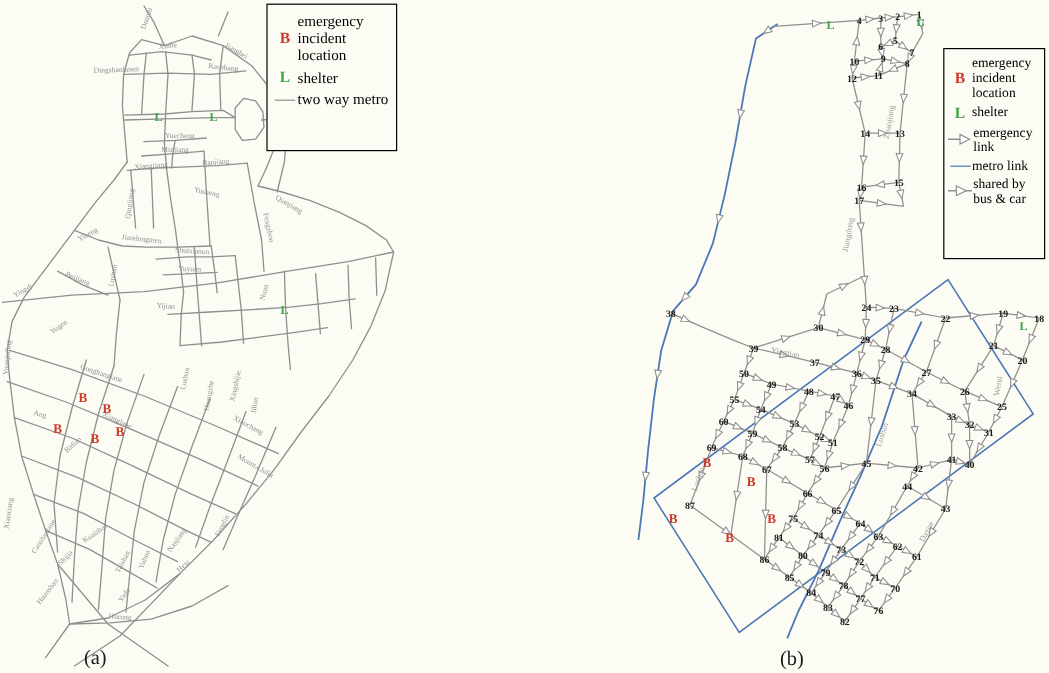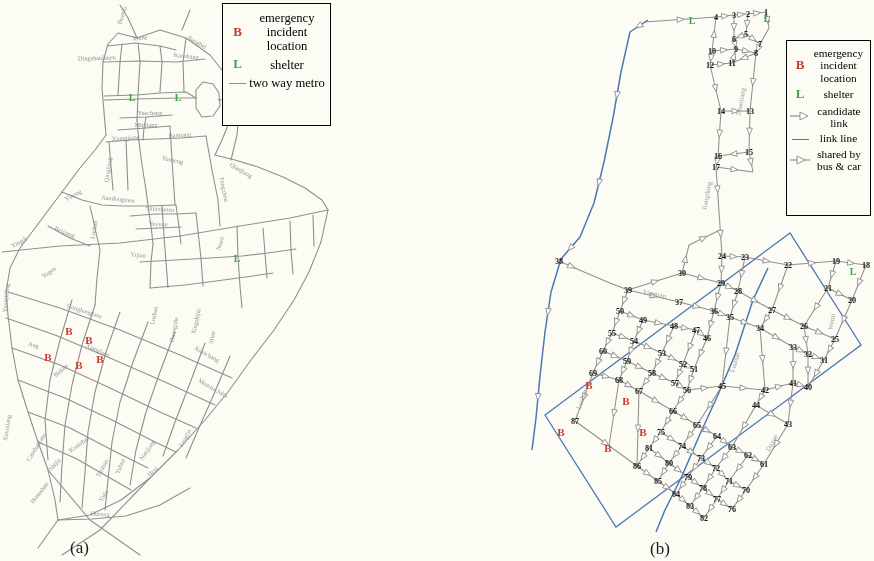--- a/index.html
+++ b/index.html
@@ -13,21 +13,21 @@
   .marker-l{font-size:10px;font-weight:bold;text-anchor:middle;font-family:"Liberation Serif",serif;}
   .legend{position:absolute;border:1.4px solid #000;box-sizing:border-box;background:#fdfcf4;}
   .legend-a{left:222px;top:3px;width:109px;height:123px;padding:3px 4px;font-size:12.6px;line-height:1.12;}
   .legend-b{left:786px;top:40px;width:85px;height:176px;padding:3px 3px;font-size:11.3px;line-height:1.1;}
   .legend-row{display:flex;align-items:center;margin:3px 0;}
   .legend-a .legend-row{margin:4px 0;}
   .sym{flex:0 0 21px;text-align:center;}
   .legend-b .sym{flex:0 0 20px;}
   .sym-letter{font-weight:bold;font-size:13px;}
   .sym-line{display:inline-block;width:17px;height:0;border-top:1.5px solid #8f8f8f;vertical-align:middle;}
-  .lbl{flex:1;text-align:center;}
+  .lbl{flex:1;}
   .caption{position:absolute;font-size:17px;color:#1a1a1a;}
   .caption-a{left:70px;top:538px;}
   .caption-b{left:650px;top:539px;}
 </style>
 </head>
 <body>
 
 <div class="figure">
   <svg id="map-canvas" width="874" height="561" viewBox="0 0 874 561">
       <g>
@@ -579,25 +579,25 @@
       </div>
       <div class="legend-row">
         <span class="sym"><span class="sym-letter" style="color: rgb(60, 166, 74);">L</span></span>
         <span class="lbl">shelter</span>
       </div>
       <div class="legend-row">
         <span class="sym"><svg width="21" height="11">
             <line x1="0" y1="6" x2="10" y2="6" stroke="#8f8f8f" stroke-width="1.2"></line>
             <polygon points="10,2 18,6 10,10" fill="#ffffff" stroke="#8f8f8f" stroke-width="1"></polygon>
           </svg></span>
-        <span class="lbl">candidate link</span>
+        <span class="lbl">emergency link</span>
       </div>
       <div class="legend-row">
         <span class="sym"><span class="sym-line" style="border-top-color: rgb(74, 119, 181);"></span></span>
-        <span class="lbl">link line</span>
+        <span class="lbl">metro link</span>
       </div>
       <div class="legend-row">
         <span class="sym"><svg width="21" height="11">
             <line x1="0" y1="6" x2="20" y2="6" stroke="#8f8f8f" stroke-width="1.2"></line>
             <polygon points="7,2 15,6 7,10" fill="#ffffff" stroke="#8f8f8f" stroke-width="1"></polygon>
           </svg></span>
         <span class="lbl">shared by bus &amp; car</span>
       </div>
     </div>
   <div class="caption caption-a">(a)</div>

